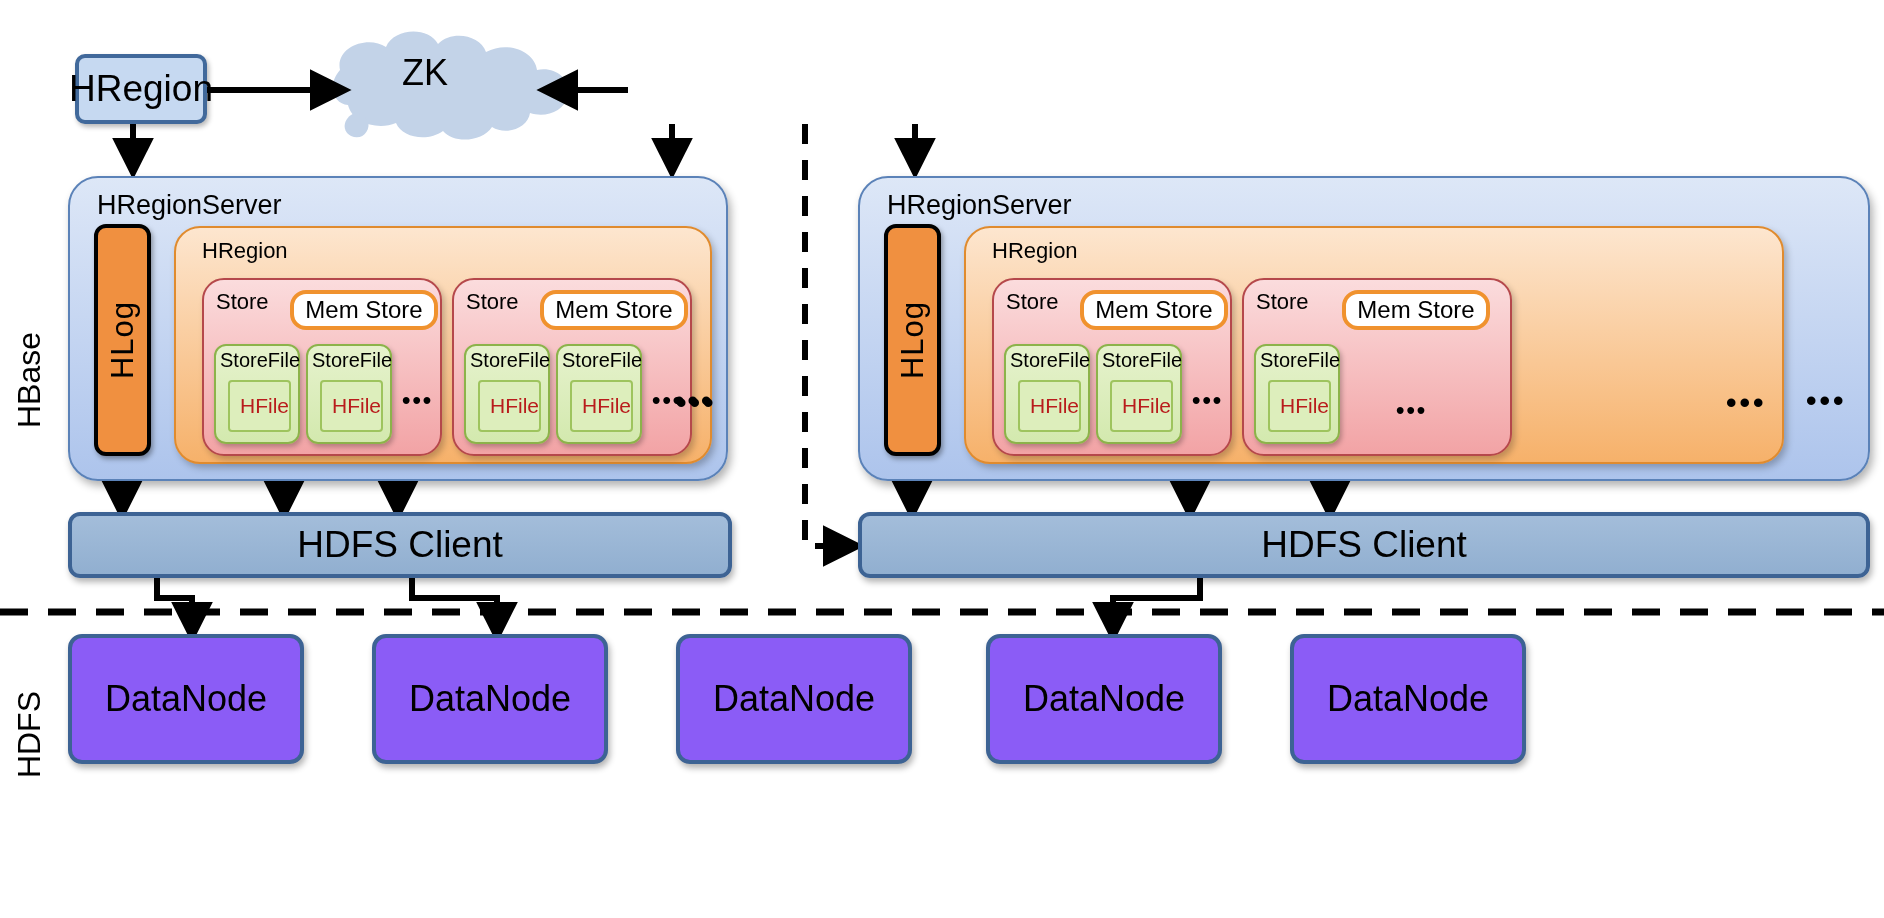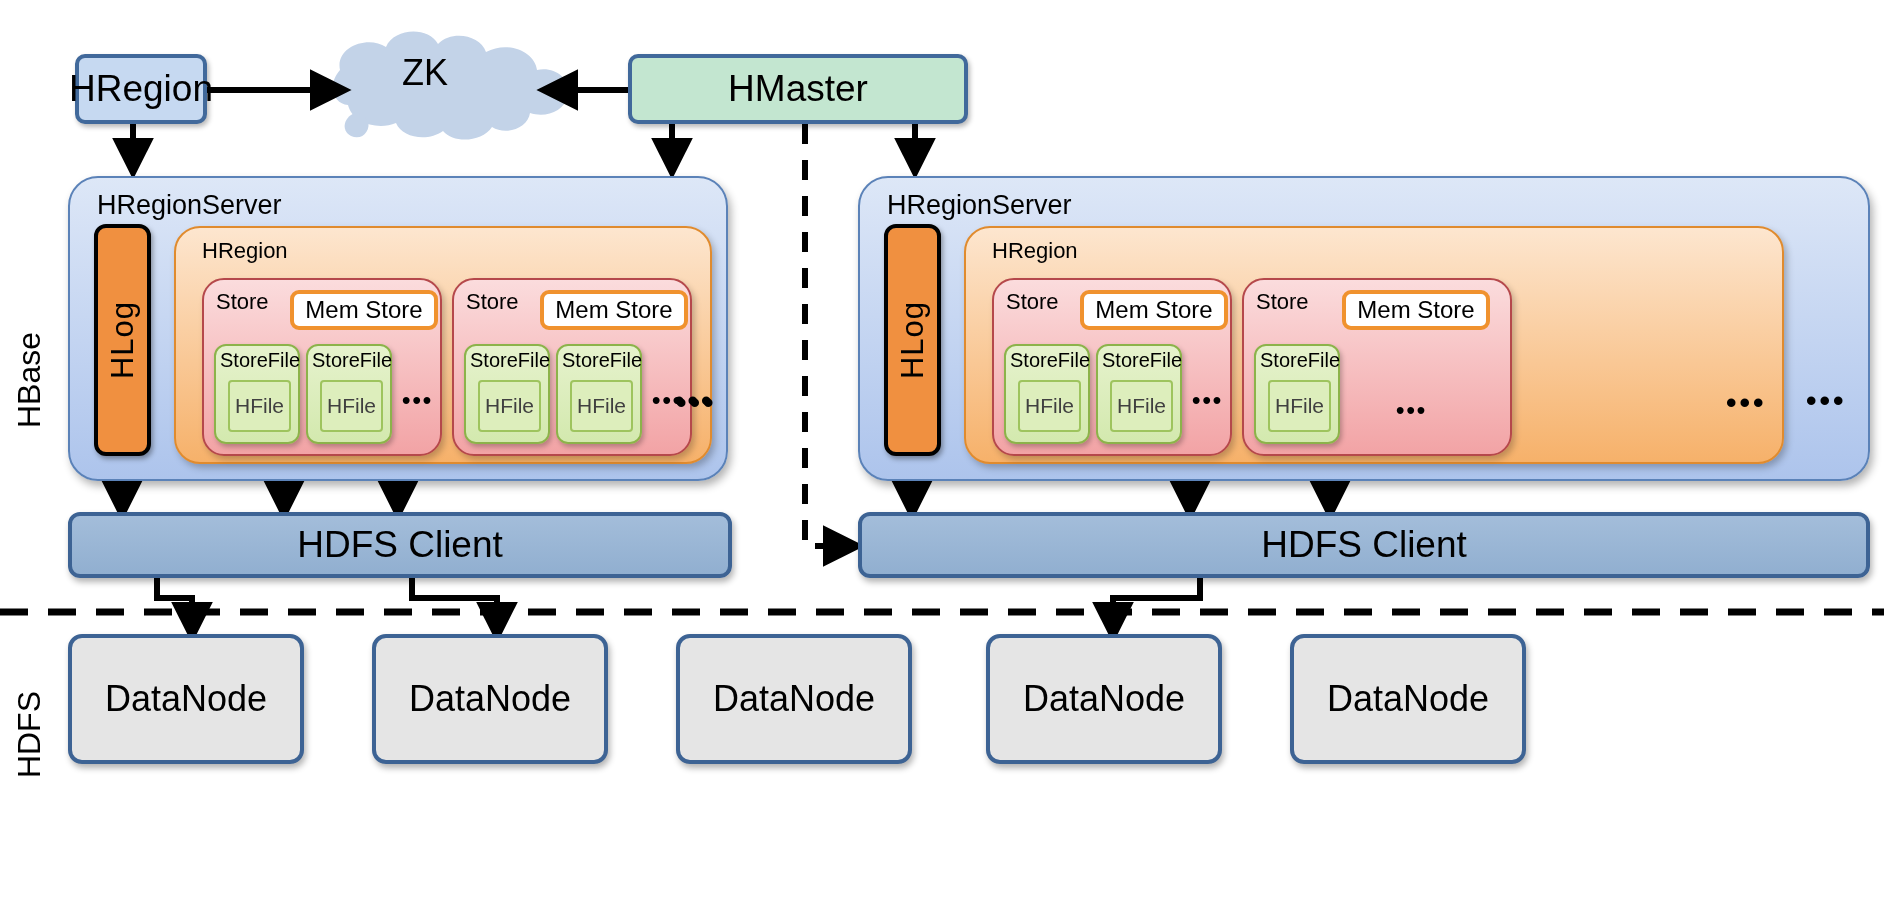--- a/index.html
+++ b/index.html
@@ -16,21 +16,21 @@
   .node-hmaster{
     background:#c3e6d0;border:4px solid #41699b;border-radius:10px;
     color:#000;font-size:37px;box-shadow:2px 3px 5px rgba(0,0,0,.28);
   }
   .node-hdfsclient{
     background:linear-gradient(180deg,#a3bdda 0%,#91afd0 100%);
     border:4px solid #3d6394;border-radius:12px;color:#000;font-size:37px;
     box-shadow:2px 4px 6px rgba(0,0,0,.3);
   }
   .node-datanode{
-    background:#e5e5e5;border:4px solid #3d6394;border-radius:14px;
+    background:#8b5cf6;border:4px solid #3d6394;border-radius:14px;
     color:#000;font-size:36px;box-shadow:2px 4px 6px rgba(0,0,0,.3);
   }
 
   
   .rs-box{
     background:linear-gradient(180deg,#dde7f7 0%,#adc4ec 100%);
     border:2px solid #5b82b8;border-radius:30px;
     box-shadow:3px 5px 8px rgba(0,0,0,.3);
   }
   .rs-label{font-size:27px;color:#000;}
@@ -48,32 +48,32 @@
     box-shadow:3px 4px 7px rgba(0,0,0,.25);
   }
   .hregion-label{font-size:22px;color:#000;}
   .store{
     background:linear-gradient(180deg,#fbdcdd 0%,#f2a3a5 100%);
     border:2px solid #b5484b;border-radius:22px;
     box-shadow:3px 4px 6px rgba(0,0,0,.22);
   }
   .store-label{font-size:22px;color:#000;}
   .memstore{
-    background:#ffffff;border:4px solid #f0922e;border-radius:9px;
+    background:#ffffff;border:4px solid #f0922e;border-radius:16px;
     font-size:24px;color:#000;white-space:nowrap;
   }
   .storefile{
     background:linear-gradient(180deg,#e6f2cd 0%,#d3e9ae 100%);
     border:2px solid #8cb34a;border-radius:12px;
     box-shadow:2px 3px 5px rgba(0,0,0,.25);
   }
   .storefile-label{font-size:20px;color:#000;white-space:nowrap;text-align:right;}
   .hfile{
     background:#ddeebc;border:2px solid #9ec45e;border-radius:4px;
-    font-size:21px;color:#404040;
+    font-size:21px;color:#b91c1c;justify-content:flex-end;
   }
   .dots{font-size:30px;color:#000;letter-spacing:3px;line-height:1;font-weight:bold;}
   .dots-sm{font-size:24px;color:#000;letter-spacing:2px;line-height:1;font-weight:bold;}
 
   
   .side-label{
     writing-mode:vertical-rl;transform:rotate(180deg);
     font-size:32px;color:#000;
   }
 
@@ -153,23 +153,20 @@
   </div>
 
   <div class="abs ctr node-client" style="left:75px;top:54px;width:132px;height:70px;">
     <span>HRegion</span>
   </div>
 
   <div class="zk-label" style="left:402px;top:52px;">
     <span>ZK</span>
   </div>
 
-  <div class="abs ctr node-hmaster" style="left:628px;top:54px;width:340px;height:70px;">
-    <span>HMaster</span>
-  </div>
 
   <div class="abs rs-box" style="left:68px;top:176px;width:660px;height:305px;">
     <div class="abs rs-label" style="left:27px;top:12px;">HRegionServer</div>
 
     <div class="abs ctr hlog" style="left:24px;top:46px;width:57px;height:232px;">
       <span>HLog</span>
     </div>
 
     <div class="abs hregion" style="left:104px;top:48px;width:538px;height:238px;">
       <div class="abs hregion-label" style="left:26px;top:10px;">HRegion</div>

